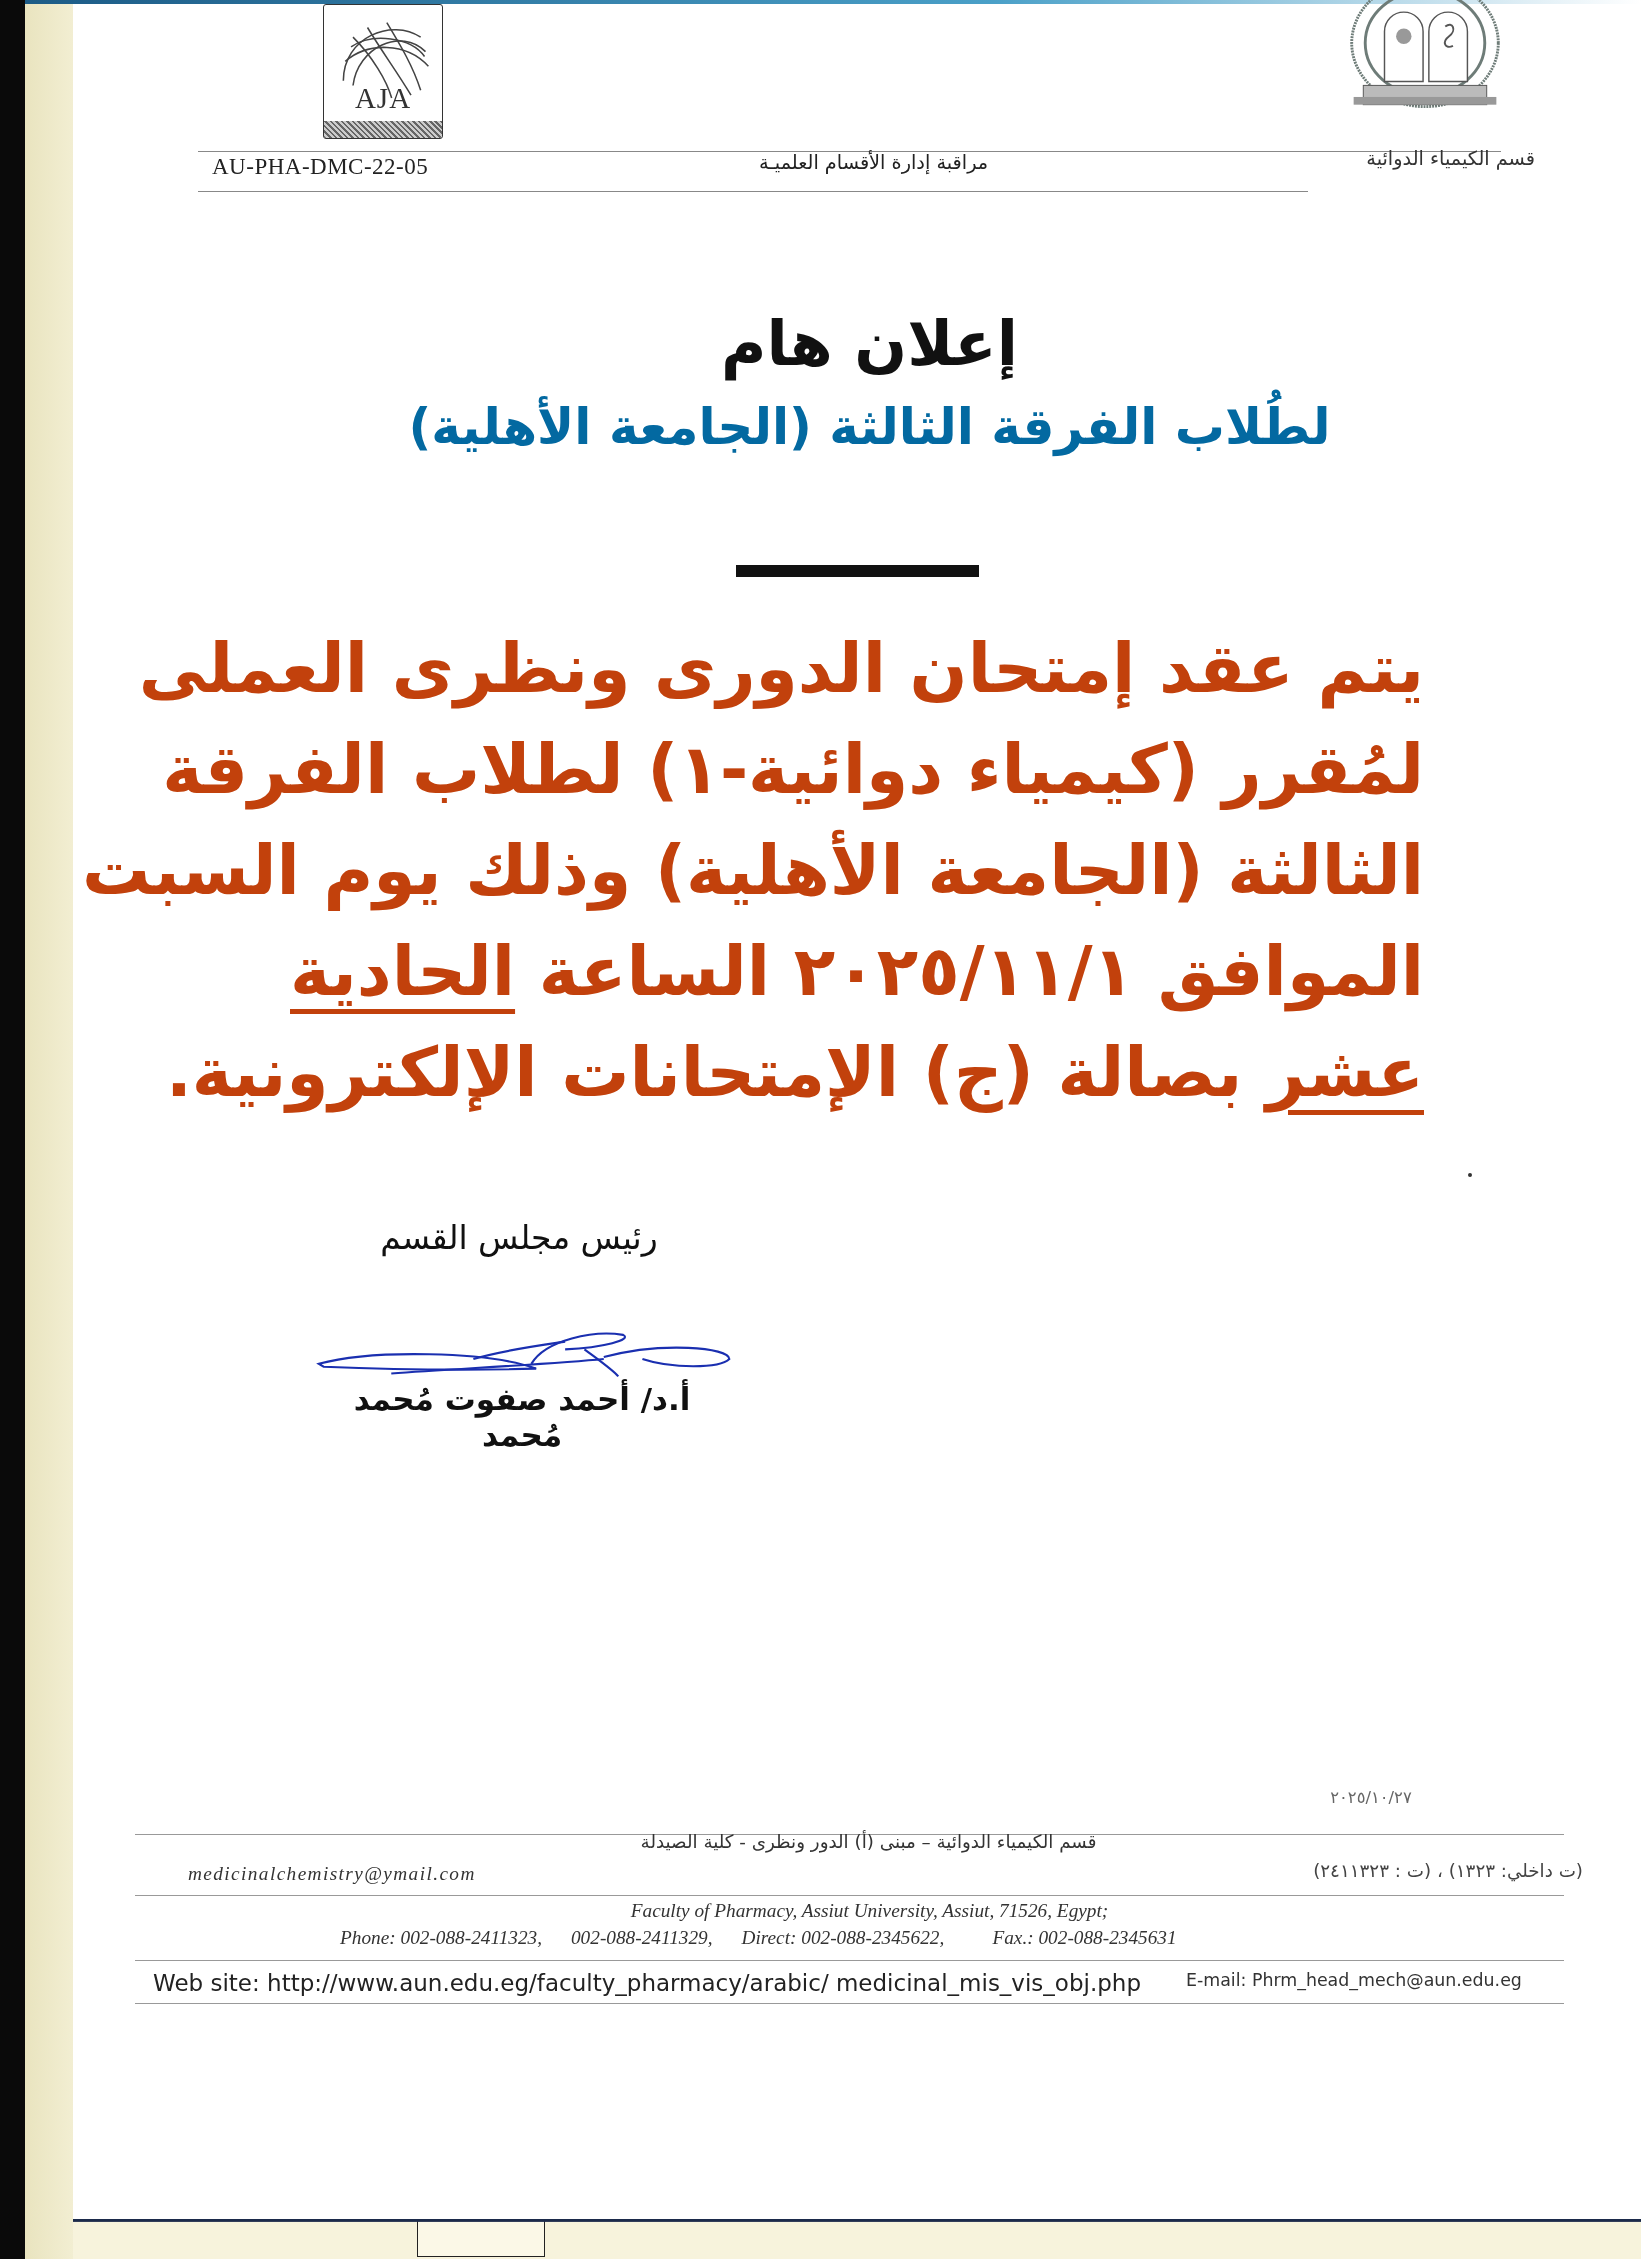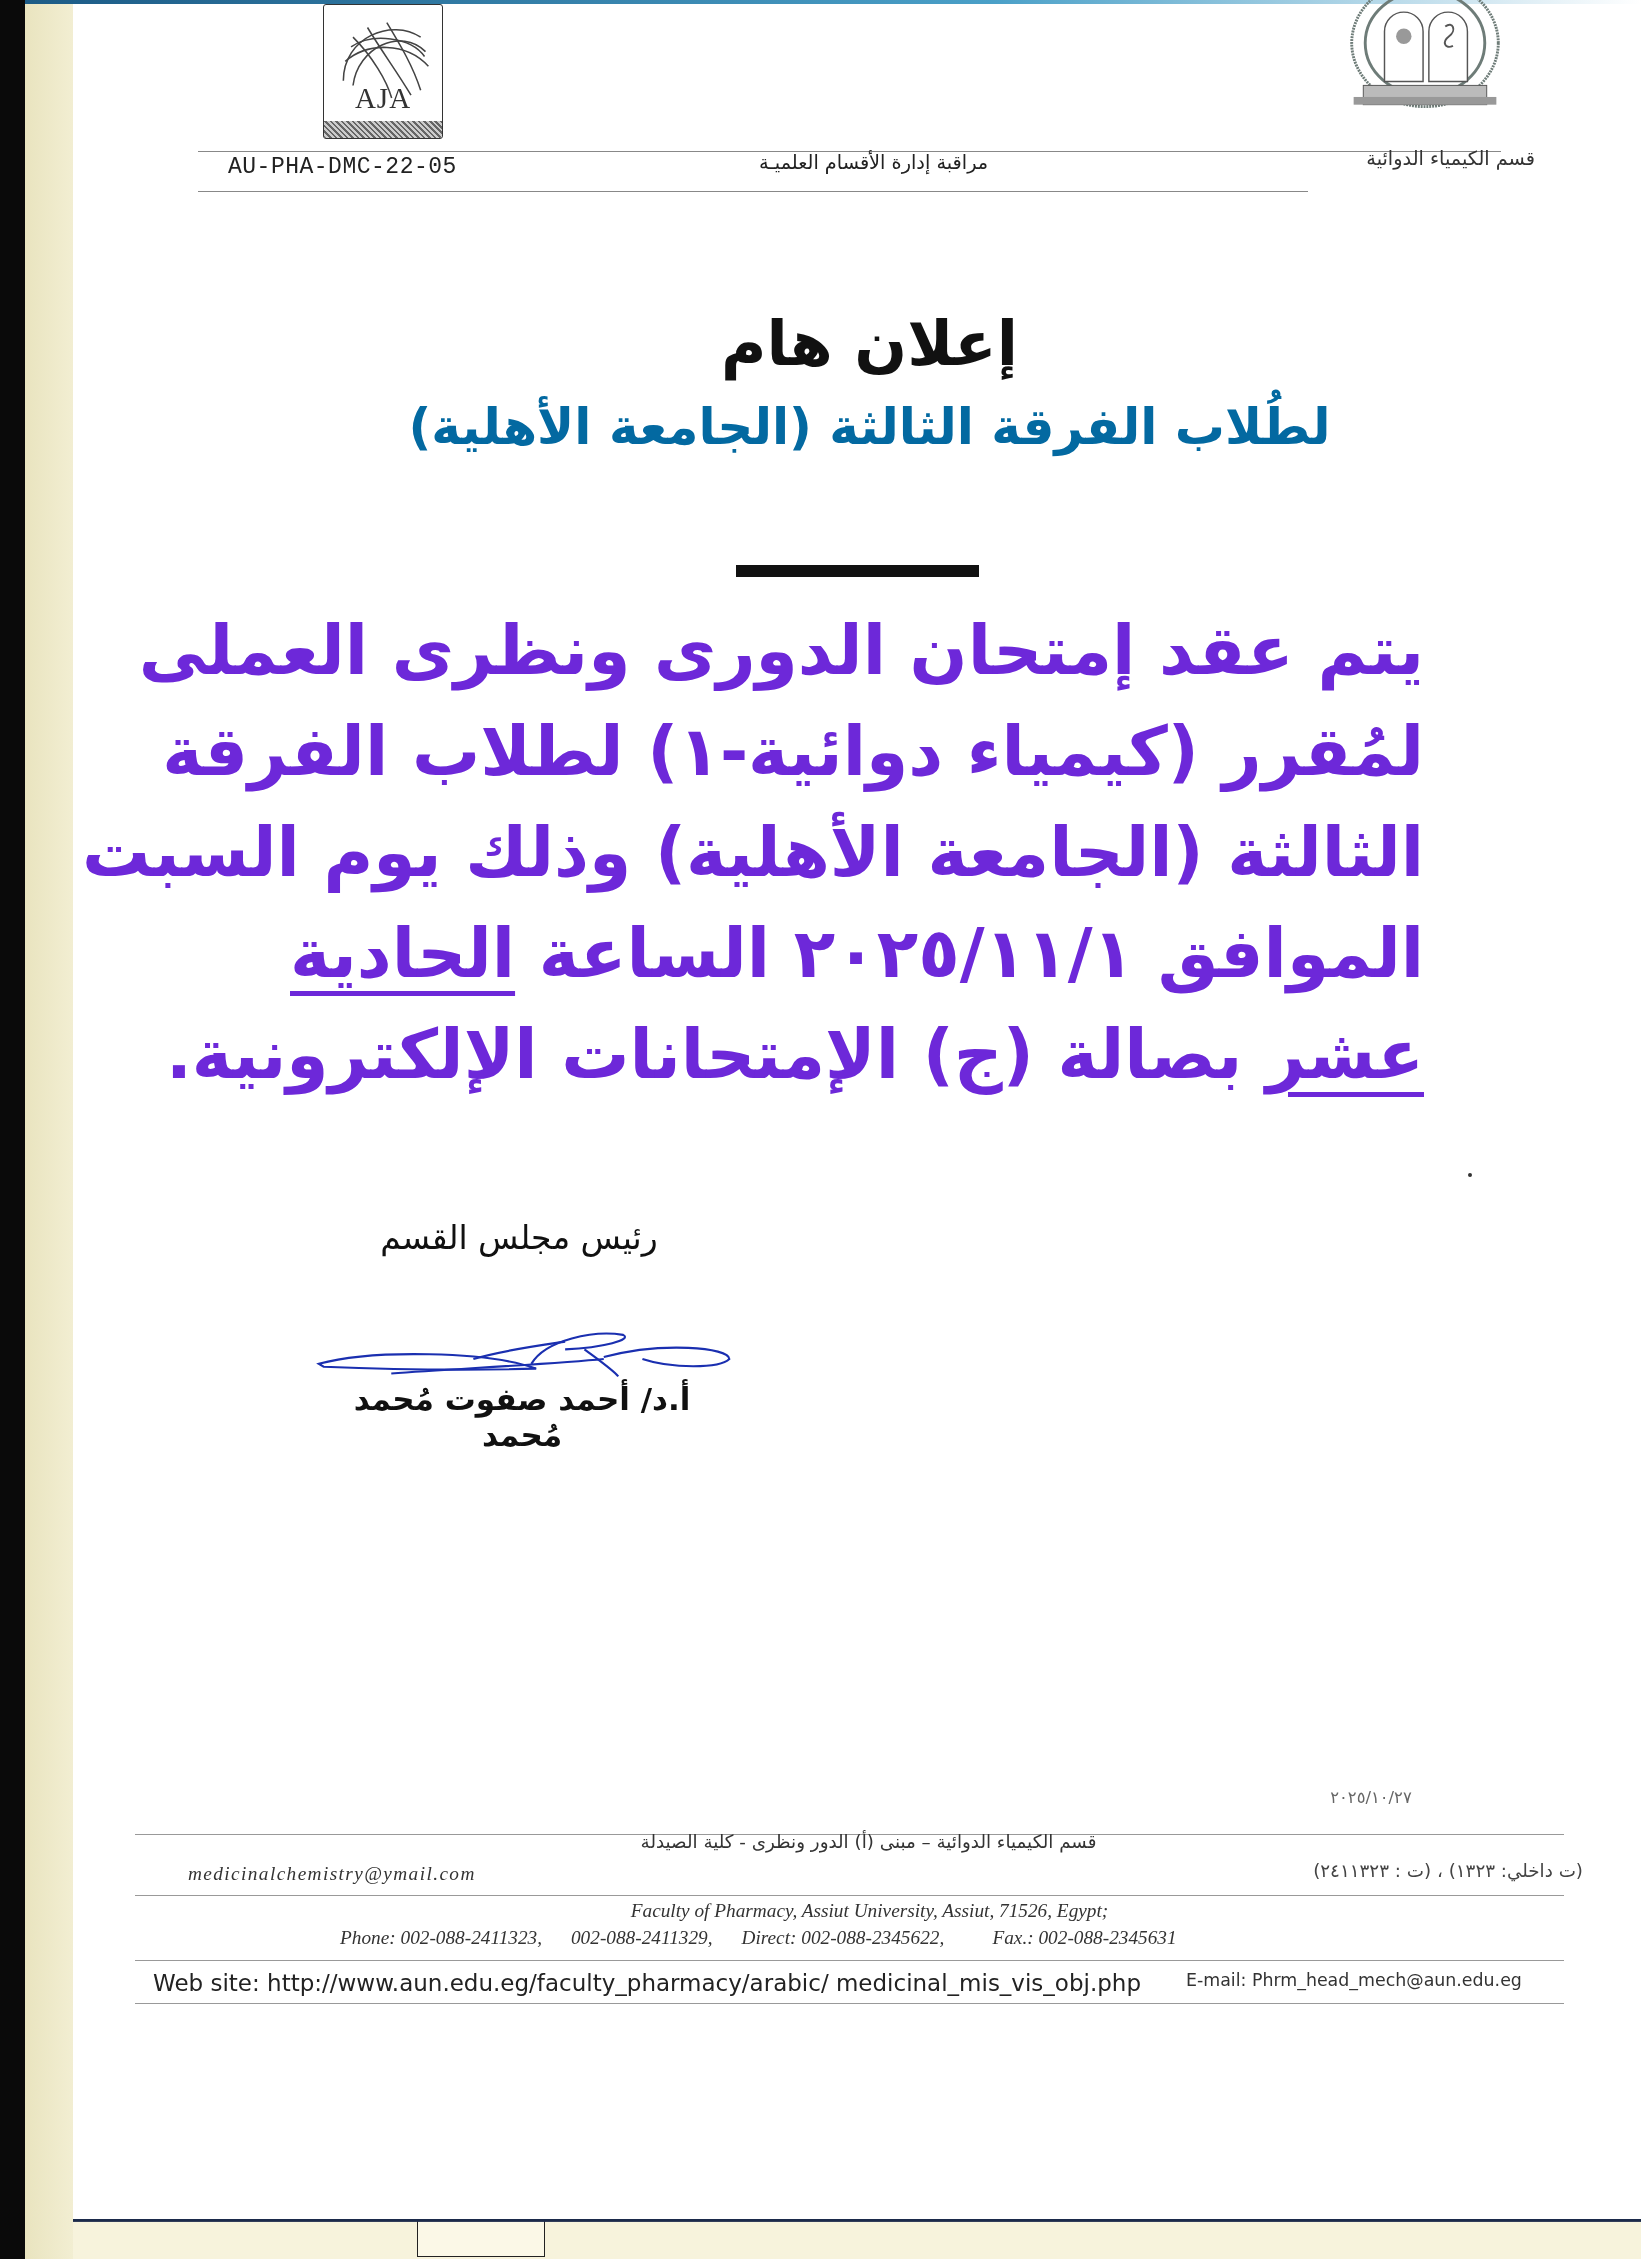--- a/index.html
+++ b/index.html
@@ -10,27 +10,27 @@
     .top-blue { position:absolute; left:25px; top:0; width:1616px; height:3.9px; background:linear-gradient(90deg,#1c5b86,#4aa0c8 60%, #ffffff); }
     .below-page { position:absolute; left:73px; top:2221px; width:1568px; height:39px; background:#f7f3dc; }
     .tab-box { position:absolute; top:2221px; height:35px; border-left:1px solid #222; border-right:1px solid #222; border-bottom:1.9px solid #222; background:#fbf8e7; }
     .abs { position:absolute; }
     .rtl { direction:rtl; unicode-bidi:embed; }
     .logo-aja { left:323px; top:3.9px; width:120px; height:135px; border:1.9px solid #333; border-radius:3px; box-sizing:border-box; overflow:hidden; background:#fff; }
     .logo-aja .band { position:absolute; left:0; right:0; bottom:0; height:17.4px; background:repeating-linear-gradient(45deg,#666 0 1.9px,#ccc 1.9px 3.9px); }
     .logo-aja .txt { position:absolute; left:0; right:0; top:77px; text-align:center; font-family:"Liberation Serif", serif; font-size:29px; color:#333; letter-spacing:1px; }
     .seal { left:1344px; top:-17.4px; width:162px; height:145px; }
     .hline { position:absolute; height:0; border-top:1px solid #666; }
-    .hdr-code { left:228px; top:154px; font-family:Liberation Mono, monospace; font-size:23px; color:#222; letter-spacing:0.5px; }
+    .hdr-code { left:212px; top:154px; font-family:Liberation Serif, serif; font-size:23px; color:#222; letter-spacing:0.5px; }
     .hdr-mid { left:714px; top:151px; width:319px; text-align:center; font-family:"DejaVu Sans", sans-serif; font-size:19.3px; color:#222; }
     .hdr-right { left:1284px; top:147px; width:251px; text-align:right; font-size:19.3px; color:#333; }
     .title1 { left:290px; top:307px; width:1159px; text-align:center; font-size:62px; font-weight:bold; color:#111; }
     .title2 { left:290px; top:398px; width:1159px; text-align:center; font-size:50px; font-weight:bold; color:#0369a1; }
     .bar { left:736px; top:565px; width:243px; height:11.6px; background:#111; }
-    .body-text { left:290px; top:600px; width:1134px; font-size:68px; font-weight:bold; color:#6d28d9; line-height:101px; text-align:justify; text-align-last:justify; }
+    .body-text { left:290px; top:618px; width:1134px; font-size:68px; font-weight:bold; color:#c2410c; line-height:101px; text-align:justify; text-align-last:justify; }
     .body-text .line { display:block; height:101px; white-space:nowrap; text-align:justify; text-align-last:justify; }
     .u { text-decoration:underline; text-decoration-thickness:4.8px; text-underline-offset:13.5px; }
     .sig-title { left:367px; top:1218px; width:304px; text-align:center; font-size:33px; color:#111; }
     .sig-name { left:319px; top:1381px; width:406px; text-align:center; font-size:31px; font-weight:bold; color:#111; }
     .signature { left:314px; top:1330px; width:425px; height:58px; }
     .date { left:1308px; top:1788px; width:126px; text-align:center; font-size:16.4px; color:#666; }
     .f-ar1 { left:550px; top:1831px; width:637px; text-align:center; font-size:18.3px; color:#333; }
     .f-email { left:188px; top:1863px; font-family:"Liberation Serif", serif; font-style:italic; font-size:19.3px; color:#333; letter-spacing:1.4px; }
     .f-ar2 { left:1197px; top:1860px; width:386px; text-align:right; font-size:18.3px; color:#444; }
     .f-en1 { left:290px; top:1900px; width:1159px; text-align:center; font-family:"Liberation Serif", serif; font-style:italic; font-size:19.3px; color:#333; }

